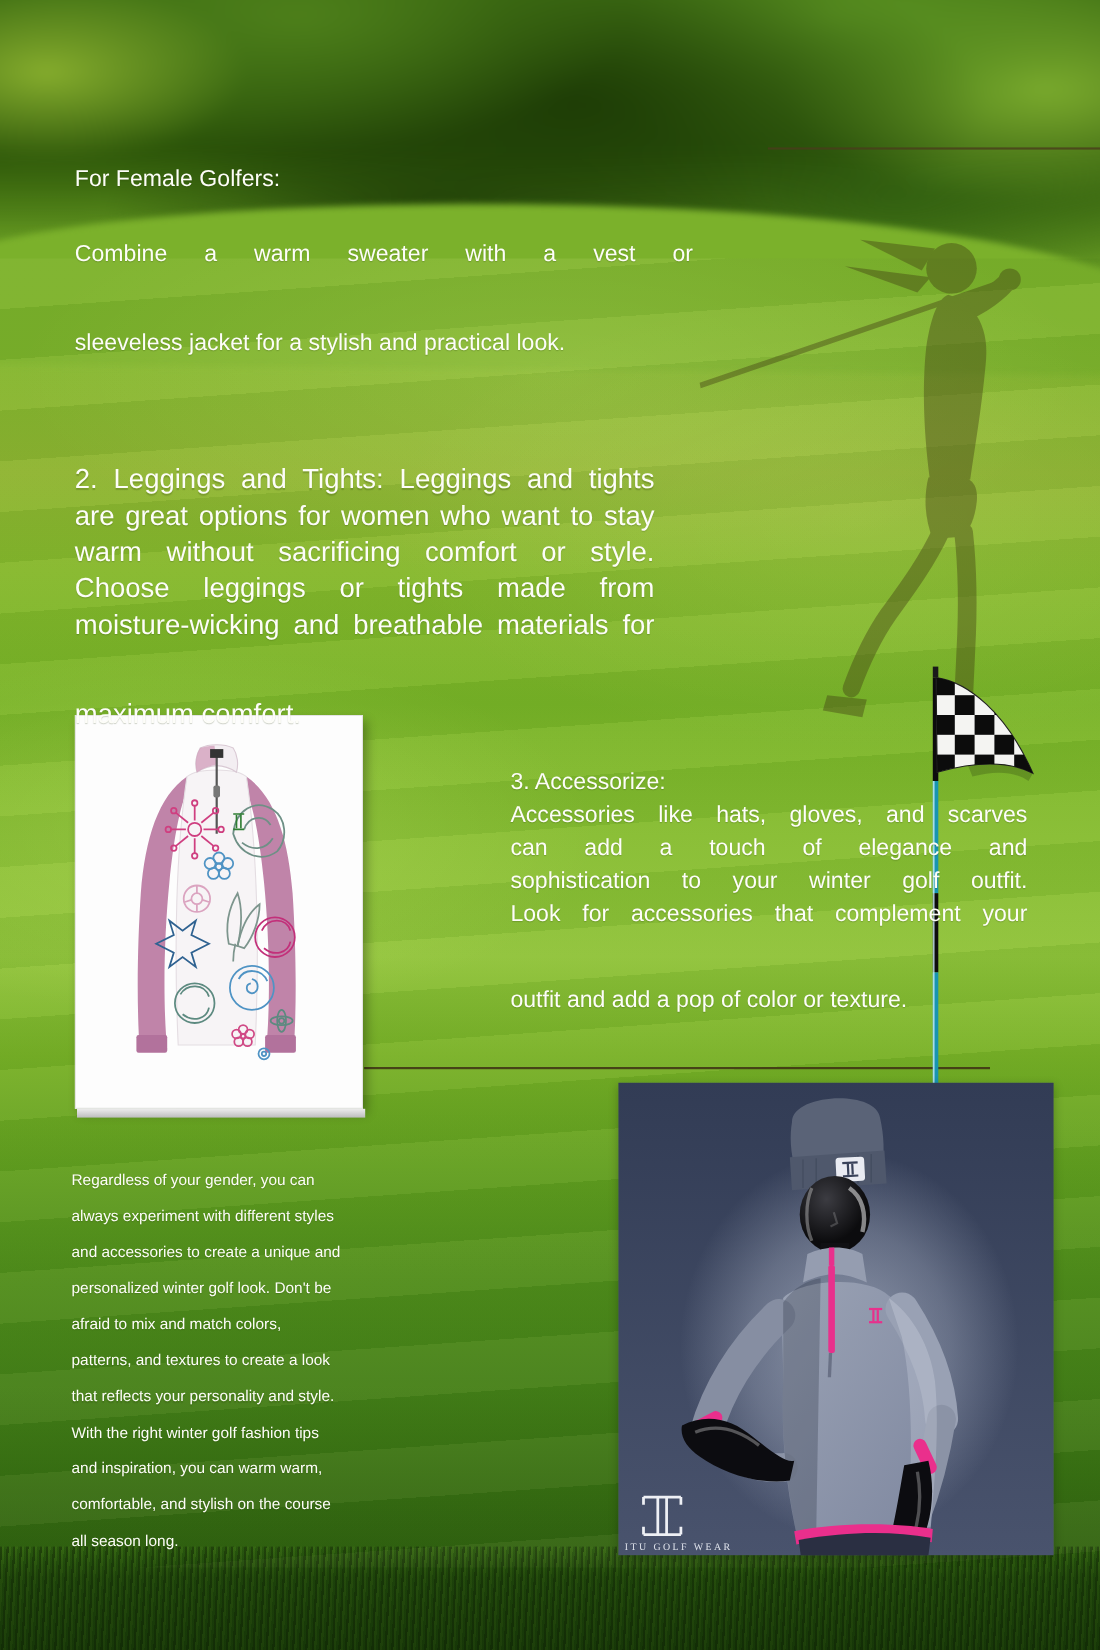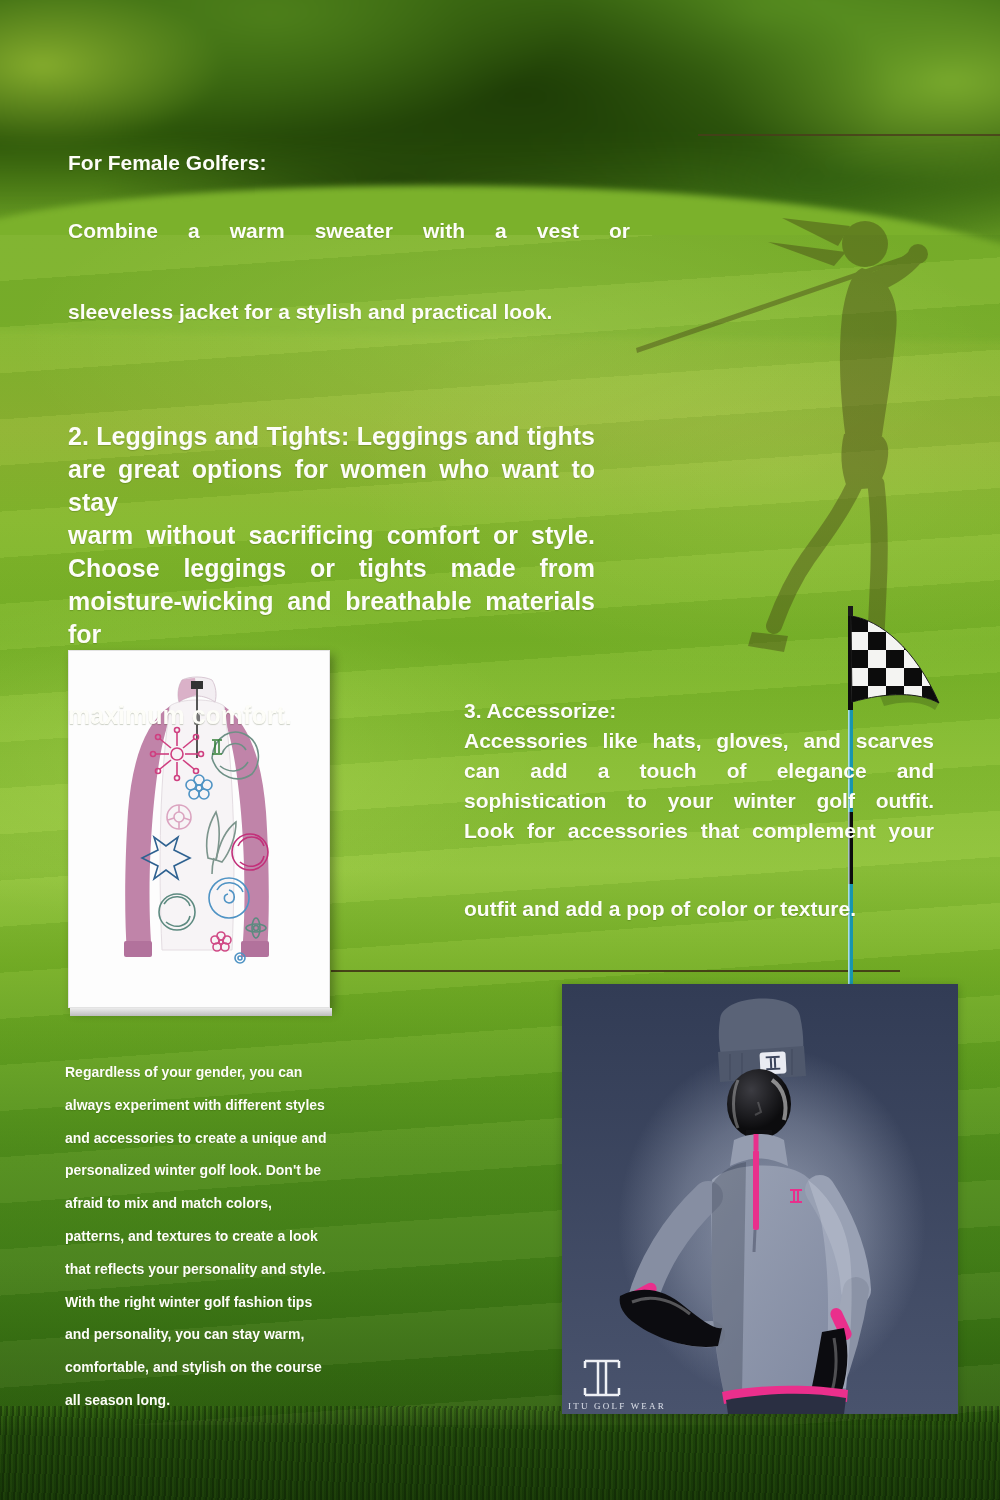--- a/index.html
+++ b/index.html
@@ -35,21 +35,21 @@
   .rough{position:absolute;left:0;top:1406px;width:1000px;height:94px;
     background:
       linear-gradient(to bottom,rgba(20,50,5,0) 0,rgba(10,35,3,.38) 30%,rgba(8,30,2,.5) 100%),
       repeating-linear-gradient(93deg,rgba(0,0,0,.30) 0 2px,rgba(70,120,25,.28) 2px 4px,rgba(25,65,10,.28) 4px 6px);}
 
   
   .line-top{position:absolute;left:698px;top:134px;width:302px;height:2px;background:#4a3c1c;opacity:.8;}
   .line-mid{position:absolute;left:331px;top:970px;width:569px;height:2px;background:#3d2f14;opacity:.85;}
 
   
-  .txt{position:absolute;color:#fdfdf8;font-weight:700;
+  .txt{position:absolute;color:#fdfdf8;font-weight:400;
     text-shadow:0 1px 1px rgba(30,50,0,.22);z-index:5;}
   .heading{left:68px;top:150px;font-size:21px;line-height:26px;}
   .p1{left:68px;top:214px;width:562px;font-size:21px;line-height:33px;}
   .p2{left:68px;top:420px;width:527px;font-size:25px;line-height:33px;}
   .p3{left:464px;top:696px;width:470px;font-size:21px;line-height:30px;}
   .closing{left:65px;top:1056px;width:462px;font-size:14px;line-height:32.8px;}
   .just .line{text-align:justify;text-align-last:justify;-moz-text-align-last:justify;white-space:normal;}
   .just .line:last-child{text-align-last:left;margin-top:48px;-moz-text-align-last:left;}
   .p3-title{margin-bottom:0;}
 
@@ -168,21 +168,21 @@
 
   <div class="txt closing">
       <div class="line">Regardless of your gender, you can</div>
       <div class="line">always experiment with different styles</div>
       <div class="line">and accessories to create a unique and</div>
       <div class="line">personalized winter golf look. Don't be</div>
       <div class="line">afraid to mix and match colors,</div>
       <div class="line">patterns, and textures to create a look</div>
       <div class="line">that reflects your personality and style.</div>
       <div class="line">With the right winter golf fashion tips</div>
-      <div class="line">and personality, you can stay warm,</div>
+      <div class="line">and inspiration, you can warm warm,</div>
       <div class="line">comfortable, and stylish on the course</div>
       <div class="line">all season long.</div>
     </div>
 
   <div class="shirt-card" aria-label="floral quarter-zip golf pullover with mauve sleeves">
     <div class="edge"></div>
     <svg width="230" height="320" viewBox="0 0 230 320">
 
       <path d="M88,44 C62,62 50,100 46,150 C43,195 42,250 45,292 L70,292 C66,250 67,190 72,140 C76,100 82,66 92,48 Z" fill="#c084a9"></path>
       <path d="M142,44 C168,62 180,100 184,150 C187,195 188,250 185,292 L160,292 C164,250 163,190 158,140 C154,100 148,66 138,48 Z" fill="#c084a9"></path>

